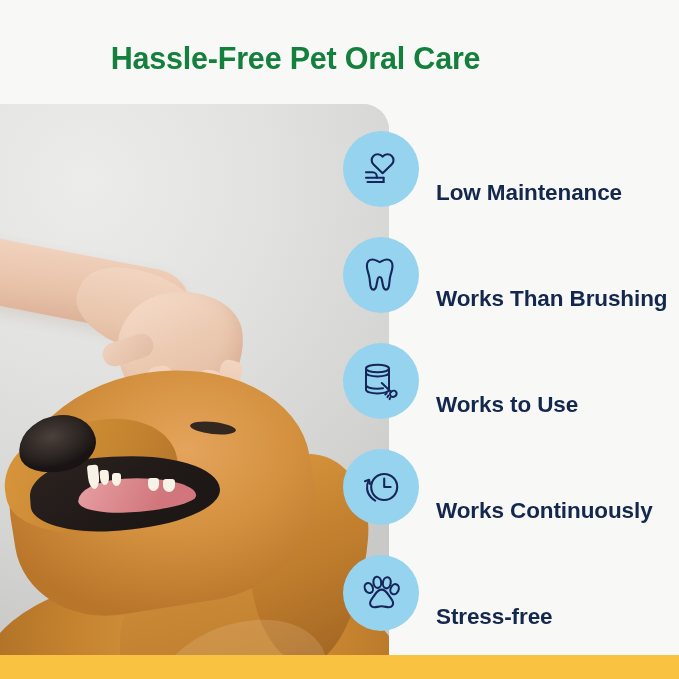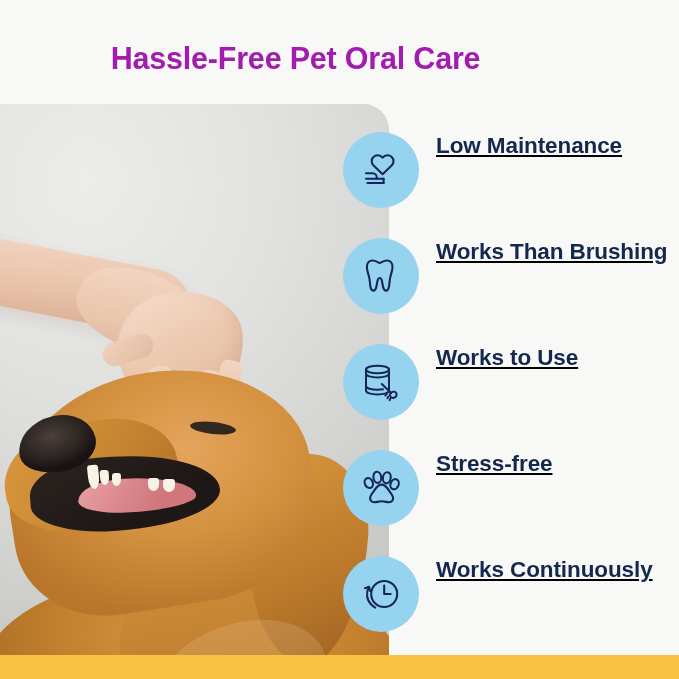--- a/index.html
+++ b/index.html
@@ -23,21 +23,21 @@
   
   .title {
     position: absolute;
     top: 38px;
     left: 0;
     width: 591px;
     text-align: center;
     font-size: 30.5px;
     font-weight: bold;
     letter-spacing: -0.2px;
-    color: #a21caf;
+    color: #15803d;
     line-height: 40px;
   }
 
   
   .photo-panel {
     position: absolute;
     left: 0;
     top: 104px;
     width: 389px;
     height: 551px;
@@ -216,24 +216,23 @@
   
   .features {
     position: absolute;
     left: 343px;
     top: 132px;
     width: 336px;
   }
   .feature {
     position: relative;
     display: flex;
-    align-items: flex-start;
+    align-items: flex-end;
     height: 75px;
     margin-bottom: 31px;
-    text-decoration: underline;
   }
   .icon-circle {
     width: 76px;
     height: 76px;
     min-width: 76px;
     border-radius: 50%;
     background: #96d3ef;
     display: flex;
     align-items: center;
     justify-content: center;
@@ -331,40 +330,40 @@
           <path d="M23.8 25.0l9.4 9.0"></path>
           <ellipse cx="35.3" cy="35.8" rx="3.4" ry="3.0" transform="rotate(-28 35.3 35.8)"></ellipse>
           <path d="M30.4 37.6l-.9 1.5M32.3 39.6l-.7 1.5M28.6 35.5l-1.4 1.0"></path>
         </svg>
       </div>
       <div class="feature-label">Works to Use</div>
     </div>
 
     <div class="feature">
       <div class="icon-circle">
+        <svg width="46" height="46" viewBox="0 0 46 46" fill="none" stroke="#16265a" stroke-width="2.1" stroke-linecap="round" stroke-linejoin="round">
+          <circle cx="26.2" cy="23.0" r="13.0"></circle>
+          <path d="M26.2 14.6v8.4h6.4"></path>
+          <path d="M11.0 16.0a14.6 14.6 0 0 0 2.2 17.6 14.6 14.6 0 0 0 4.0 3.0"></path>
+          <path d="M7.0 17.2l4.0-1.4 1.0 4.2"></path>
+        </svg>
+      </div>
+      <div class="feature-label">Works Continuously</div>
+    </div>
+
+    <div class="feature">
+      <div class="icon-circle">
         <svg width="45" height="45" viewBox="0 0 45 45" fill="none" stroke="#16265a" stroke-width="2.1" stroke-linecap="round" stroke-linejoin="round">
           <ellipse cx="9.8" cy="17.0" rx="4.0" ry="5.2" transform="rotate(-22 9.8 17.0)"></ellipse>
           <ellipse cx="18.3" cy="11.3" rx="3.9" ry="5.6" transform="rotate(-8 18.3 11.3)"></ellipse>
           <ellipse cx="27.8" cy="11.8" rx="3.9" ry="5.6" transform="rotate(9 27.8 11.8)"></ellipse>
           <ellipse cx="35.6" cy="18.2" rx="4.0" ry="5.2" transform="rotate(24 35.6 18.2)"></ellipse>
           <path d="M22.6 18.6c-3.3 0-5.2 2.6-6.9 5.3-1.4 2.3-3.6 4.2-4.4 6.8-.9 3.0 1.0 5.6 4.0 5.6 2.1 0 4.2-1.0 7.3-1.0s5.2 1.0 7.3 1.0c3.0 0 4.9-2.6 4.0-5.6-.8-2.6-3.0-4.5-4.4-6.8-1.7-2.7-3.6-5.3-6.9-5.3z"></path>
         </svg>
       </div>
       <div class="feature-label">Stress-free</div>
     </div>
 
-    <div class="feature">
-      <div class="icon-circle">
-        <svg width="46" height="46" viewBox="0 0 46 46" fill="none" stroke="#16265a" stroke-width="2.1" stroke-linecap="round" stroke-linejoin="round">
-          <circle cx="26.2" cy="23.0" r="13.0"></circle>
-          <path d="M26.2 14.6v8.4h6.4"></path>
-          <path d="M11.0 16.0a14.6 14.6 0 0 0 2.2 17.6 14.6 14.6 0 0 0 4.0 3.0"></path>
-          <path d="M7.0 17.2l4.0-1.4 1.0 4.2"></path>
-        </svg>
-      </div>
-      <div class="feature-label">Works Continuously</div>
-    </div>
-
   </div>
 
   <div class="bottom-bar"></div>
 
 </div>
 
 </body></html>

